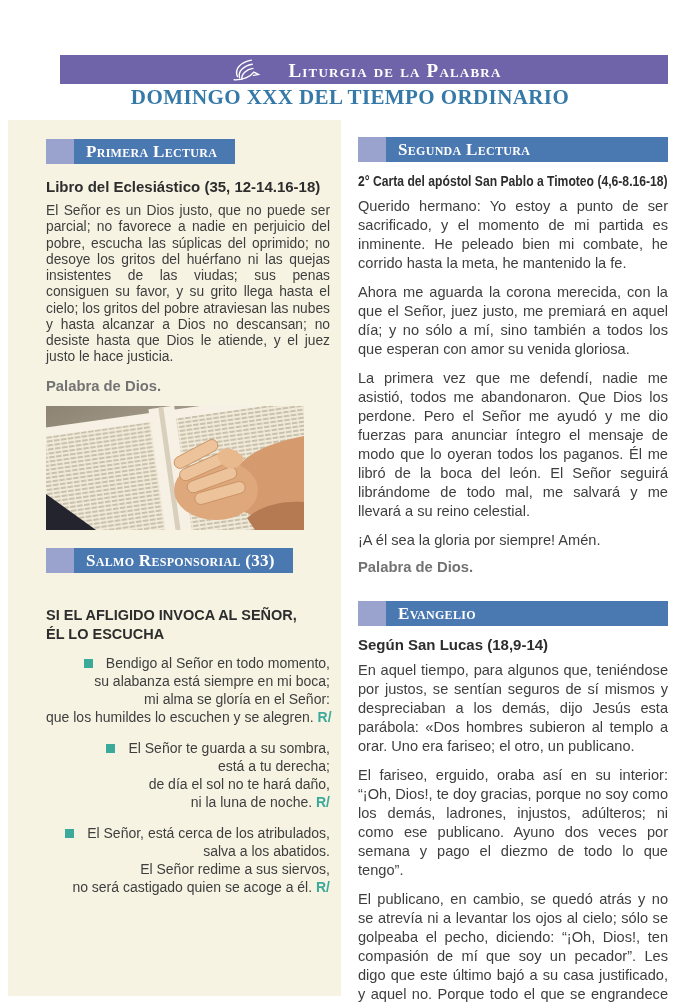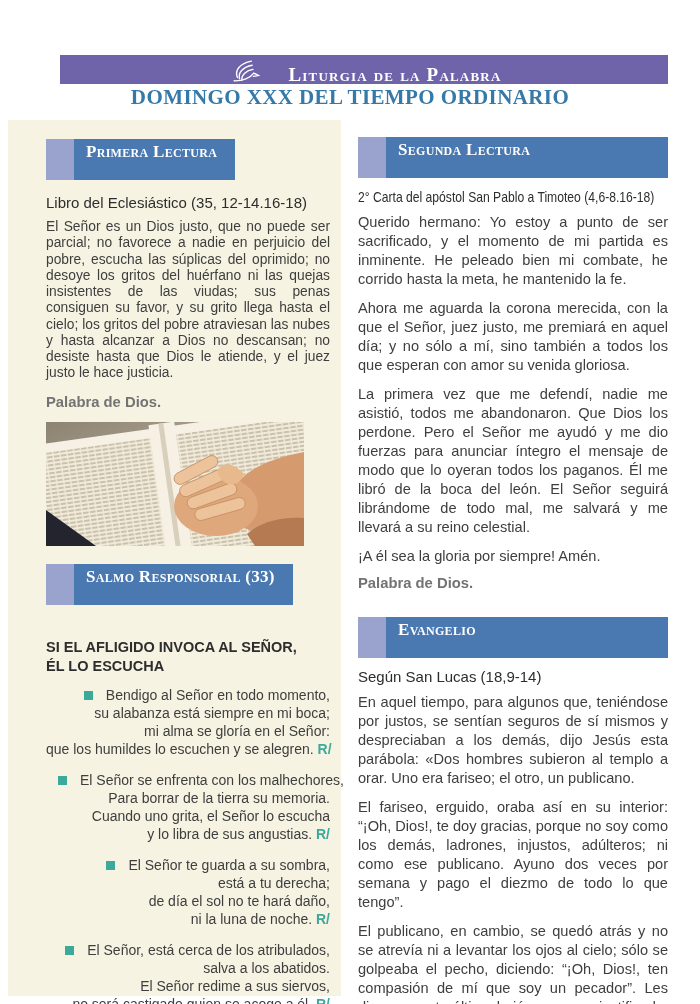--- a/index.html
+++ b/index.html
@@ -1,43 +1,43 @@
 <!DOCTYPE html>
 <html lang="es" style="--banner-purple: #6f64a9; --title-blue: #3579a8; --bar-blue: #4a78b0; --bar-square: #9aa2ce; --panel-cream: #f7f3e3; --accent-teal: #3caa9b; --text-dark: #3e3e3e;"><head>
 <meta charset="utf-8">
 <style>
   html,body{margin:0;padding:0;background:#ffffff;}
   body{font-family:"Liberation Sans",sans-serif;color:#3e3e3e;-webkit-font-smoothing:antialiased;}
   .page{position:relative;width:700px;height:1004px;background:#fff;overflow:hidden;}
 
   
   .banner{position:absolute;left:60px;top:55px;width:608px;height:29px;
-    background:var(--banner-purple,#6f64a9);display:flex;align-items:flex-end;justify-content:center;gap:26px;}
+    background:var(--banner-purple,#6f64a9);display:flex;align-items:center;justify-content:center;gap:26px;}
   .banner-title{font-family:"Liberation Serif",serif;font-variant:small-caps;font-weight:700;
     font-size:19px;color:#ffffff;letter-spacing:1.2px;line-height:1;padding-top:1px;}
   .page-title{position:absolute;left:0;top:85px;width:700px;margin:0;text-align:center;
     font-family:"Liberation Serif",serif;font-weight:700;font-size:21px;letter-spacing:.4px;
     color:var(--title-blue,#3579a8);}
 
   
   .left-panel{position:absolute;left:8px;top:120px;width:333px;height:876px;
     background:var(--panel-cream,#f7f3e3);box-sizing:border-box;padding:19px 11px 0 38px;}
   .right-col{position:absolute;left:358px;top:137px;width:310px;}
 
   
-  .section-bar{display:inline-flex;height:41px;margin:0 0 10px 0;vertical-align:top;}
+  .section-bar{display:inline-flex;height:25px;margin:0 0 10px 0;vertical-align:top;}
   .section-bar.full{display:flex;width:100%;}
   .bar-square{width:28px;flex:0 0 28px;background:var(--bar-square,#9aa2ce);}
   .bar-label{background:var(--bar-blue,#4a78b0);color:#fff;font-family:"Liberation Serif",serif;
     font-variant:small-caps;font-weight:700;font-size:17px;line-height:25px;
     padding:0 18px 0 12px;letter-spacing:.3px;white-space:nowrap;flex:1;}
   .gospel-bar{margin-top:26px;}
 
   
-  .source{font-weight:400;font-size:15px;color:#2d2d2d;margin:4px 0 7px;line-height:1.2;}
+  .source{font-weight:700;font-size:15px;color:#2d2d2d;margin:4px 0 7px;line-height:1.2;}
   .fit-x{display:inline-block;white-space:nowrap;transform-origin:left center;}
   .body-text{font-size:14.6px;line-height:1.3;text-align:justify;margin:0 0 10px;hyphens:auto;}
   .left-panel .body-text{font-size:13.8px;line-height:1.18;}
   .closing{font-weight:700;font-size:14.8px;color:#737373;margin:12px 0 0;}
   .closing.tight-top{margin-top:2px;}
 
   
   .photo{margin:12px 0 18px;width:258px;height:124px;padding:0;}
 
   
@@ -119,21 +119,20 @@
       <span class="bar-label">Salmo Responsorial (33)</span>
     </div>
 
     <h3 class="response-title">
       <span>SI EL AFLIGIDO INVOCA AL SEÑOR,</span><br>
       <span>ÉL LO ESCUCHA</span>
     </h3>
 
     <div class="stanzas">
         <div class="stanza"><div class="psalm-line fit-x first"><span class="bullet"></span>Bendigo al Señor en todo momento,</div><div class="psalm-line fit-x">su alabanza está siempre en mi boca;</div><div class="psalm-line fit-x">mi alma se gloría en el Señor:</div><div class="psalm-line fit-x">que los humildes lo escuchen y se alegren.<span class="resp"> R/</span></div></div>
-        <div class="stanza"><div class="psalm-line fit-x first"><span class="bullet"></span>El Señor se enfrenta con los malhechores,</div><div class="psalm-line fit-x">Para borrar de la tierra su memoria.</div><div class="psalm-line fit-x">Cuando uno grita, el Señor lo escucha</div><div class="psalm-line fit-x">y lo libra de sus angustias.<span class="resp"> R/</span></div></div>
         <div class="stanza"><div class="psalm-line fit-x first"><span class="bullet"></span>El Señor te guarda a su sombra,</div><div class="psalm-line fit-x">está a tu derecha;</div><div class="psalm-line fit-x">de día el sol no te hará daño,</div><div class="psalm-line fit-x">ni la luna de noche.<span class="resp"> R/</span></div></div>
         <div class="stanza"><div class="psalm-line fit-x first"><span class="bullet"></span>El Señor, está cerca de los atribulados,</div><div class="psalm-line fit-x">salva a los abatidos.</div><div class="psalm-line fit-x">El Señor redime a sus siervos,</div><div class="psalm-line fit-x">no será castigado quien se acoge a él.<span class="resp"> R/</span></div></div>
       </div>
   </section>
 
   <section class="right-col">
 
     <div class="section-bar full">
       <span class="bar-square"></span>
       <span class="bar-label">Segunda Lectura</span>

